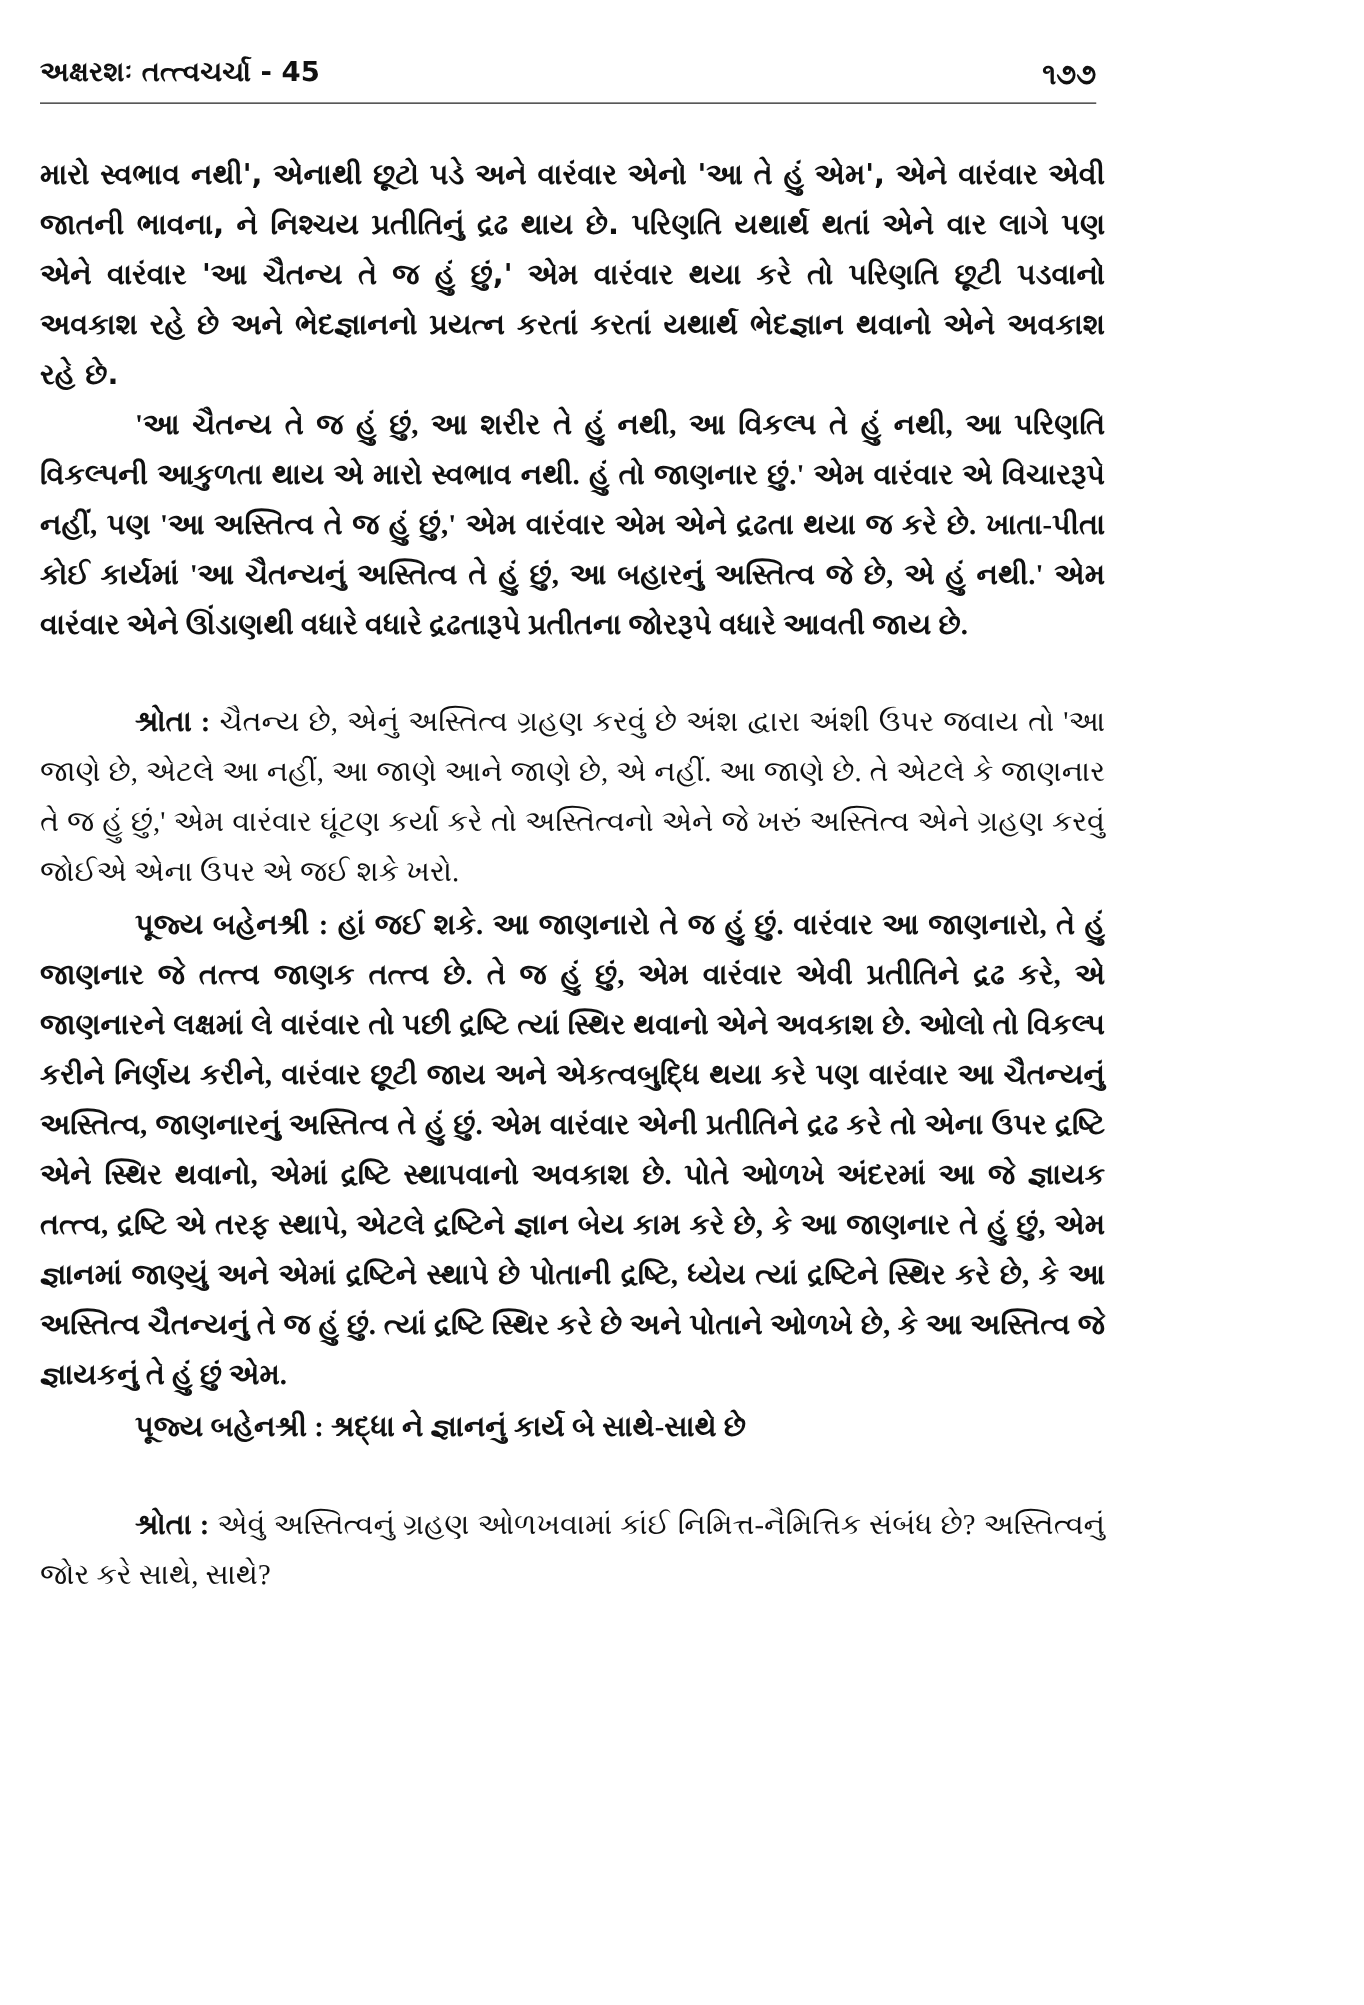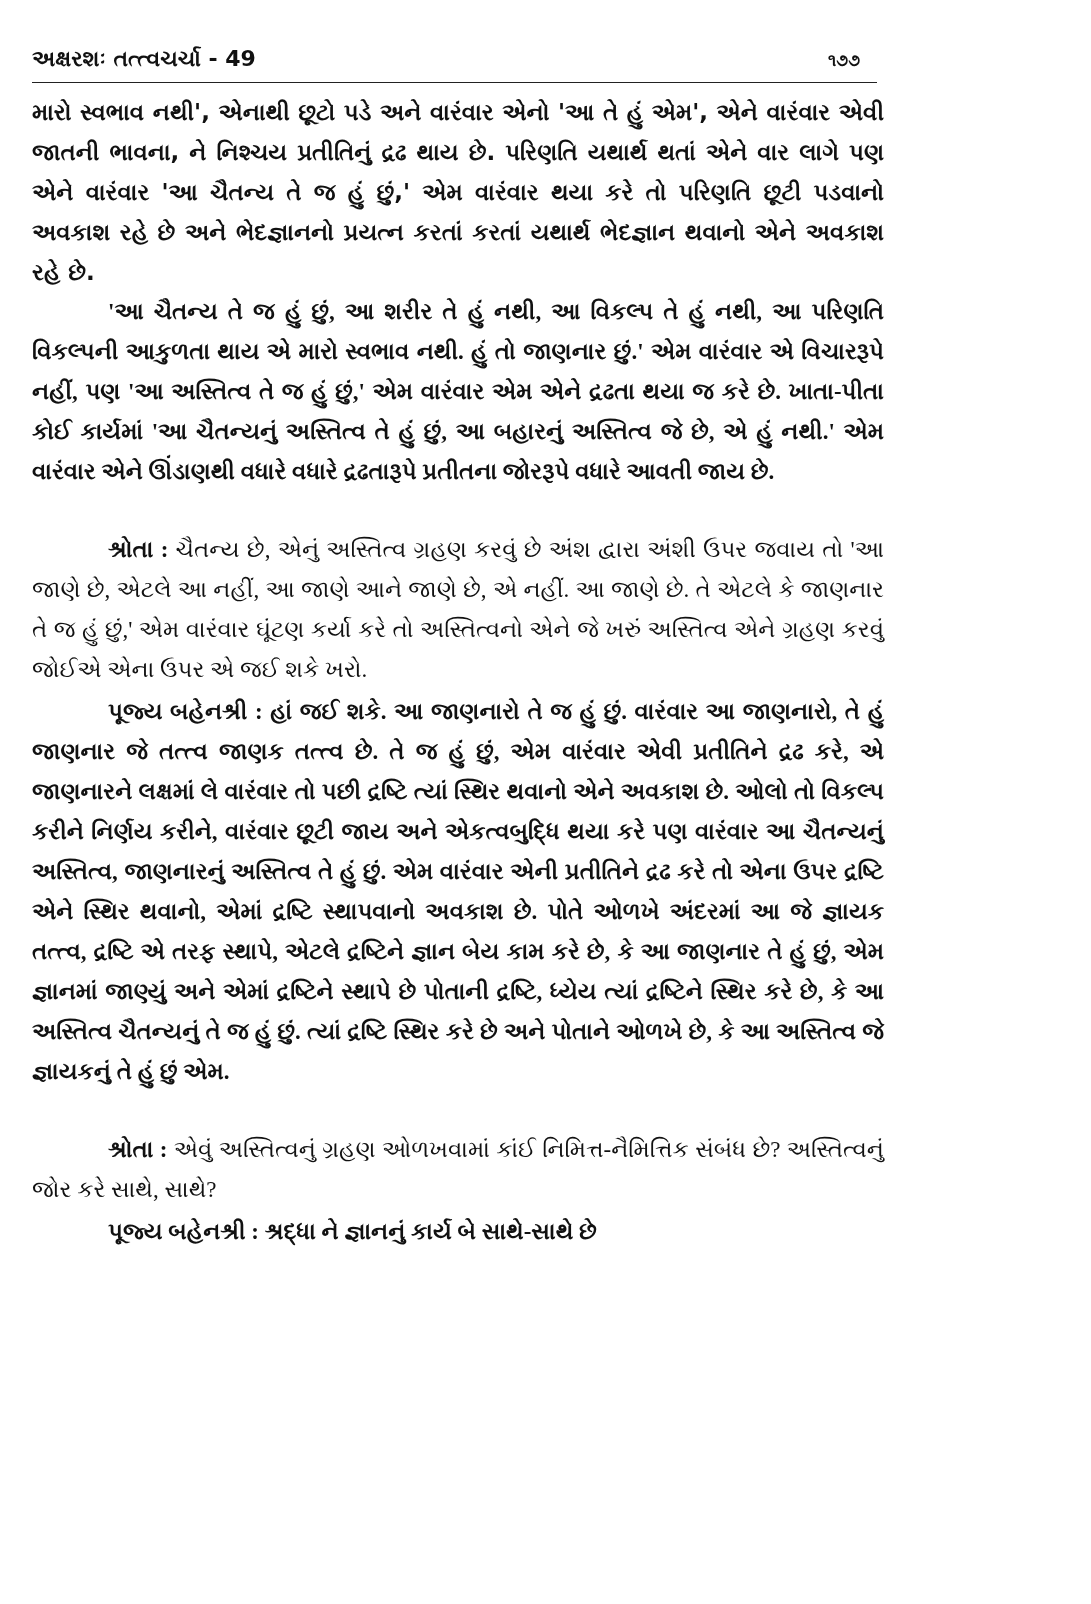--- a/index.html
+++ b/index.html
@@ -26,30 +26,30 @@
   .running-title {
     position: absolute;
     left: 0;
     top: 0;
     font-size: 22px;
     font-weight: bold;
     line-height: 30px;
   }
   .page-number {
     position: absolute;
-    right: 17px;
+    right: 0;
     top: 2px;
-    font-size: 17px;
+    font-size: 23px;
     font-weight: bold;
     line-height: 28px;
   }
   .content {
     position: absolute;
     left: 32px;
-    top: 92px;
+    top: 120px;
     width: 852px;
   }
   .para {
     margin: 0;
     text-align: justify;
     text-align-last: left;
     font-size: 23px;
     line-height: 40px;
   }
   .para.bold {
@@ -67,40 +67,40 @@
     font-weight: bold;
   }
   .gap {
     margin-top: 2px;
   }
 </style>
 </head>
 <body>
 
 <div class="page-header">
-  <span class="running-title">અક્ષરશઃ તત્ત્વચર્ચા - 49</span>
+  <span class="running-title">અક્ષરશઃ તત્ત્વચર્ચા - 45</span>
   <span class="page-number">૧૭૭</span>
 </div>
 
 <div class="content">
   <p class="para bold">
     <span>મારો સ્વભાવ નથી', એનાથી છૂટો પડે અને વારંવાર એનો 'આ તે હું એમ', એને વારંવાર એવી જાતની ભાવના, ને નિશ્ચય પ્રતીતિનું દ્રઢ થાય છે. પરિણતિ યથાર્થ થતાં એને વાર લાગે પણ એને વારંવાર 'આ ચૈતન્ય તે જ હું છું,' એમ વારંવાર થયા કરે તો પરિણતિ છૂટી પડવાનો અવકાશ રહે છે અને ભેદજ્ઞાનનો પ્રયત્ન કરતાં કરતાં યથાર્થ ભેદજ્ઞાન થવાનો એને અવકાશ રહે છે.</span>
   </p>
   <p class="para bold indent">
     <span>'આ ચૈતન્ય તે જ હું છું, આ શરીર તે હું નથી, આ વિકલ્પ તે હું નથી, આ પરિણતિ વિકલ્પની આકુળતા થાય એ મારો સ્વભાવ નથી. હું તો જાણનાર છું.' એમ વારંવાર એ વિચારરૂપે નહીં, પણ 'આ અસ્તિત્વ તે જ હું છું,' એમ વારંવાર એમ એને દ્રઢતા થયા જ કરે છે. ખાતા-પીતા કોઈ કાર્યમાં 'આ ચૈતન્યનું અસ્તિત્વ તે હું છું, આ બહારનું અસ્તિત્વ જે છે, એ હું નથી.' એમ વારંવાર એને ઊંડાણથી વધારે વધારે દ્રઢતારૂપે પ્રતીતના જોરરૂપે વધારે આવતી જાય છે.</span>
   </p>
   <p class="para regular indent gap">
     <span class="speaker">શ્રોતા :</span>
     <span>ચૈતન્ય છે, એનું અસ્તિત્વ ગ્રહણ કરવું છે અંશ દ્વારા અંશી ઉપર જવાય તો 'આ જાણે છે, એટલે આ નહીં, આ જાણે આને જાણે છે, એ નહીં. આ જાણે છે. તે એટલે કે જાણનાર તે જ હું છું,' એમ વારંવાર ઘૂંટણ કર્યા કરે તો અસ્તિત્વનો એને જે ખરું અસ્તિત્વ એને ગ્રહણ કરવું જોઈએ એના ઉપર એ જઈ શકે ખરો.</span>
   </p>
   <p class="para bold indent gap">
     <span class="speaker">પૂજ્ય બહેનશ્રી :</span>
     <span>હાં જઈ શકે. આ જાણનારો તે જ હું છું. વારંવાર આ જાણનારો, તે હું જાણનાર જે તત્ત્વ જાણક તત્ત્વ છે. તે જ હું છું, એમ વારંવાર એવી પ્રતીતિને દ્રઢ કરે, એ જાણનારને લક્ષમાં લે વારંવાર  તો પછી દ્રષ્ટિ ત્યાં સ્થિર થવાનો એને અવકાશ છે. ઓલો તો વિકલ્પ કરીને નિર્ણય કરીને, વારંવાર છૂટી જાય અને એકત્વબુદ્ધિ થયા કરે પણ વારંવાર આ ચૈતન્યનું અસ્તિત્વ, જાણનારનું અસ્તિત્વ તે હું છું. એમ વારંવાર એની પ્રતીતિને દ્રઢ કરે તો એના ઉપર દ્રષ્ટિ એને સ્થિર થવાનો, એમાં દ્રષ્ટિ સ્થાપવાનો અવકાશ છે. પોતે ઓળખે અંદરમાં આ જે જ્ઞાયક તત્ત્વ, દ્રષ્ટિ એ તરફ સ્થાપે, એટલે દ્રષ્ટિને જ્ઞાન બેય કામ કરે છે, કે આ જાણનાર તે હું છું, એમ જ્ઞાનમાં જાણ્યું અને એમાં દ્રષ્ટિને સ્થાપે છે પોતાની દ્રષ્ટિ, ધ્યેય ત્યાં દ્રષ્ટિને સ્થિર કરે છે, કે આ અસ્તિત્વ ચૈતન્યનું તે જ હું છું. ત્યાં દ્રષ્ટિ સ્થિર કરે છે અને પોતાને ઓળખે છે, કે આ અસ્તિત્વ જે જ્ઞાયકનું તે હું છું એમ.</span>
   </p>
+  <p class="para bold indent gap">
+    <span class="speaker">પૂજ્ય બહેનશ્રી :</span>
+    <span>શ્રદ્ધા ને જ્ઞાનનું કાર્ય બે સાથે-સાથે છે</span>
+  </p>
   <p class="para regular indent gap">
     <span class="speaker">શ્રોતા :</span>
     <span>એવું અસ્તિત્વનું ગ્રહણ ઓળખવામાં કાંઈ નિમિત્ત-નૈમિત્તિક સંબંધ છે? અસ્તિત્વનું જોર કરે સાથે, સાથે?</span>
   </p>
-  <p class="para bold indent gap">
-    <span class="speaker">પૂજ્ય બહેનશ્રી :</span>
-    <span>શ્રદ્ધા ને જ્ઞાનનું કાર્ય બે સાથે-સાથે છે</span>
-  </p>
 </div>
 
 </body></html>

